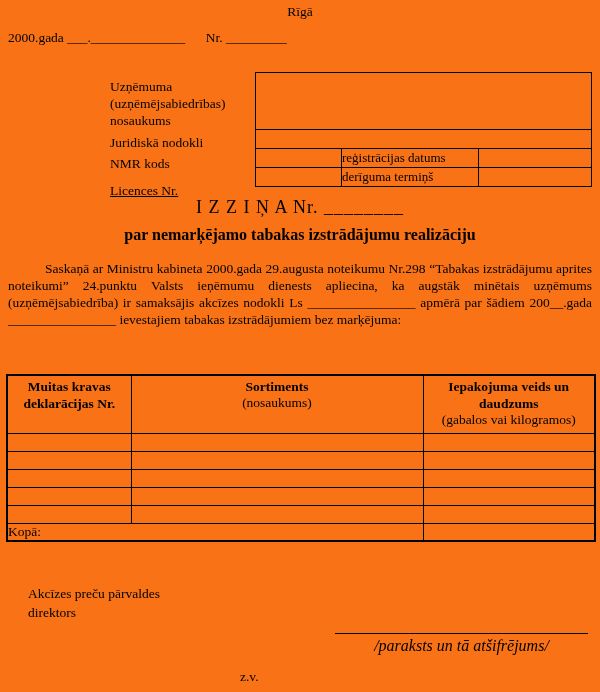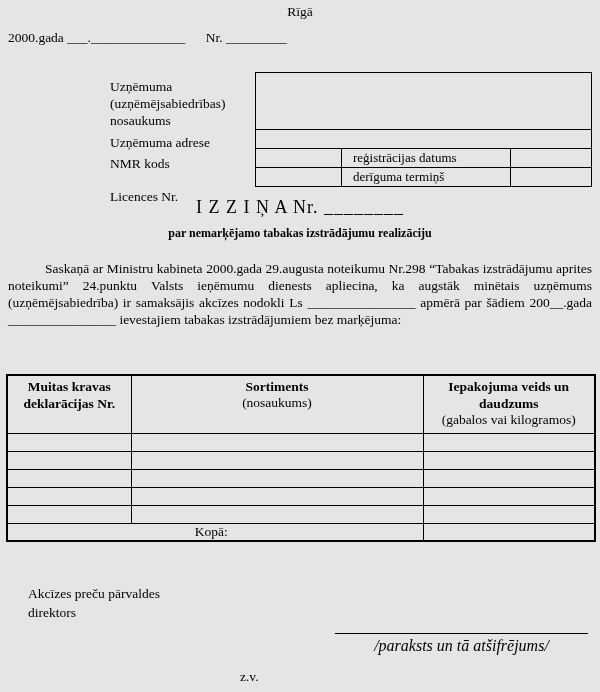--- a/index.html
+++ b/index.html
@@ -1,71 +1,71 @@
 <!DOCTYPE html>
 <html><head>
 <meta charset="utf-8">
 <style>
   * { margin:0; padding:0; box-sizing:border-box; }
   html,body { background:#fff; }
   .page {
     position:relative;
     width:600px; height:692px;
-    background:#e5e5e5;
+    background:#f97316;
     color:#000;
     font-family:"Liberation Serif", serif;
     font-size:13.5px;
     overflow:hidden;
   }
 
   
   .city { position:absolute; top:4px; left:0; width:100%; text-align:center; }
   .date-line { position:absolute; top:30px; left:8px; white-space:nowrap; }
   .date-line .nr-label { margin-left:17px; }
 
   
   .company-labels { position:absolute; left:110px; top:78px; }
   .company-labels div { height:17px; line-height:17px; }
   .lbl-addr { margin-top:5px; }
   .lbl-nmr  { margin-top:4px; }
-  .lbl-lic  { margin-top:16px; }
+  .lbl-lic  { margin-top:10px;text-decoration:underline; }
 
   
   .company-box { position:absolute; left:255px; top:72px; width:337px; border:1px solid #000; }
   .cb-name  { height:56px; }
   .cb-addr  { height:19px; border-top:1px solid #000; }
   .cb-split { display:flex; height:19px; border-top:1px solid #000; }
   .cb-c1 { width:85px; }
-  .cb-c2 { width:170px; border-left:1px solid #000; border-right:1px solid #000;
-           padding-left:11px; font-size:13px; line-height:18px; }
+  .cb-c2 { width:138px; border-left:1px solid #000; border-right:1px solid #000;
+           padding-left:0; font-size:13px; line-height:18px; }
   .cb-c3 { flex:1; }
 
   
   .doc-title { position:absolute; top:197px; left:0; width:100%; text-align:center;
                font-weight:normal; font-size:18px; letter-spacing:1px; }
   .doc-subtitle { position:absolute; top:226px; left:0; width:100%; text-align:center;
-                  font-weight:bold; font-size:12px; }
+                  font-weight:bold; font-size:16px; }
 
   
   .body-par { position:absolute; top:260px; left:8px; width:584px;
               text-align:justify; text-indent:37px; line-height:17px; }
 
   
   .main-table { position:absolute; top:374px; left:6px; width:588px;
                 border-collapse:collapse; border:2px solid #000; table-layout:fixed; }
   .main-table th, .main-table td { border:1px solid #000; }
   .main-table th { vertical-align:top; padding-top:2px; font-size:13.5px; }
   .main-table thead tr { height:58px; }
   .main-table tbody td { height:18px; }
   .c1 { width:124px; }
   .c2 { width:292px; }
   .c3 { width:172px; }
   .th-main { display:block; font-weight:bold; white-space:pre-line; line-height:17px; }
   .th-sub  { display:block; font-weight:normal; line-height:16px; }
-  .kopa { text-align:center; padding-right:8px; }
+  .kopa { text-align:left; padding-right:8px; }
 
   
   .footer-org { position:absolute; left:28px; top:584px; line-height:19px; }
   .sig-line { position:absolute; left:335px; top:633px; width:253px;
               border-top:1px solid #000; height:0; }
   .sig-caption { position:absolute; left:335px; top:637px; width:253px;
                  text-align:center; font-style:italic; font-size:16px; }
   .seal { position:absolute; left:240px; top:669px; }
 </style>
 </head>
@@ -79,21 +79,21 @@
     <span>2000.gada</span>
     <span>___.______________</span>
     <span class="nr-label">Nr.</span>
     <span>_________</span>
   </div>
 
   <div class="company-labels">
     <div>Uzņēmuma</div>
     <div>(uzņēmējsabiedrības)</div>
     <div>nosaukums</div>
-    <div class="lbl-addr">Uzņēmuma adrese</div>
+    <div class="lbl-addr">Juridiskā nodokli</div>
     <div class="lbl-nmr">NMR kods</div>
     <div class="lbl-lic">Licences Nr.</div>
   </div>
 
   <div class="company-box">
     <div class="cb-name"></div>
     <div class="cb-addr"></div>
     <div class="cb-split">
       <div class="cb-c1"></div>
       <div class="cb-c2">reģistrācijas datums</div>

